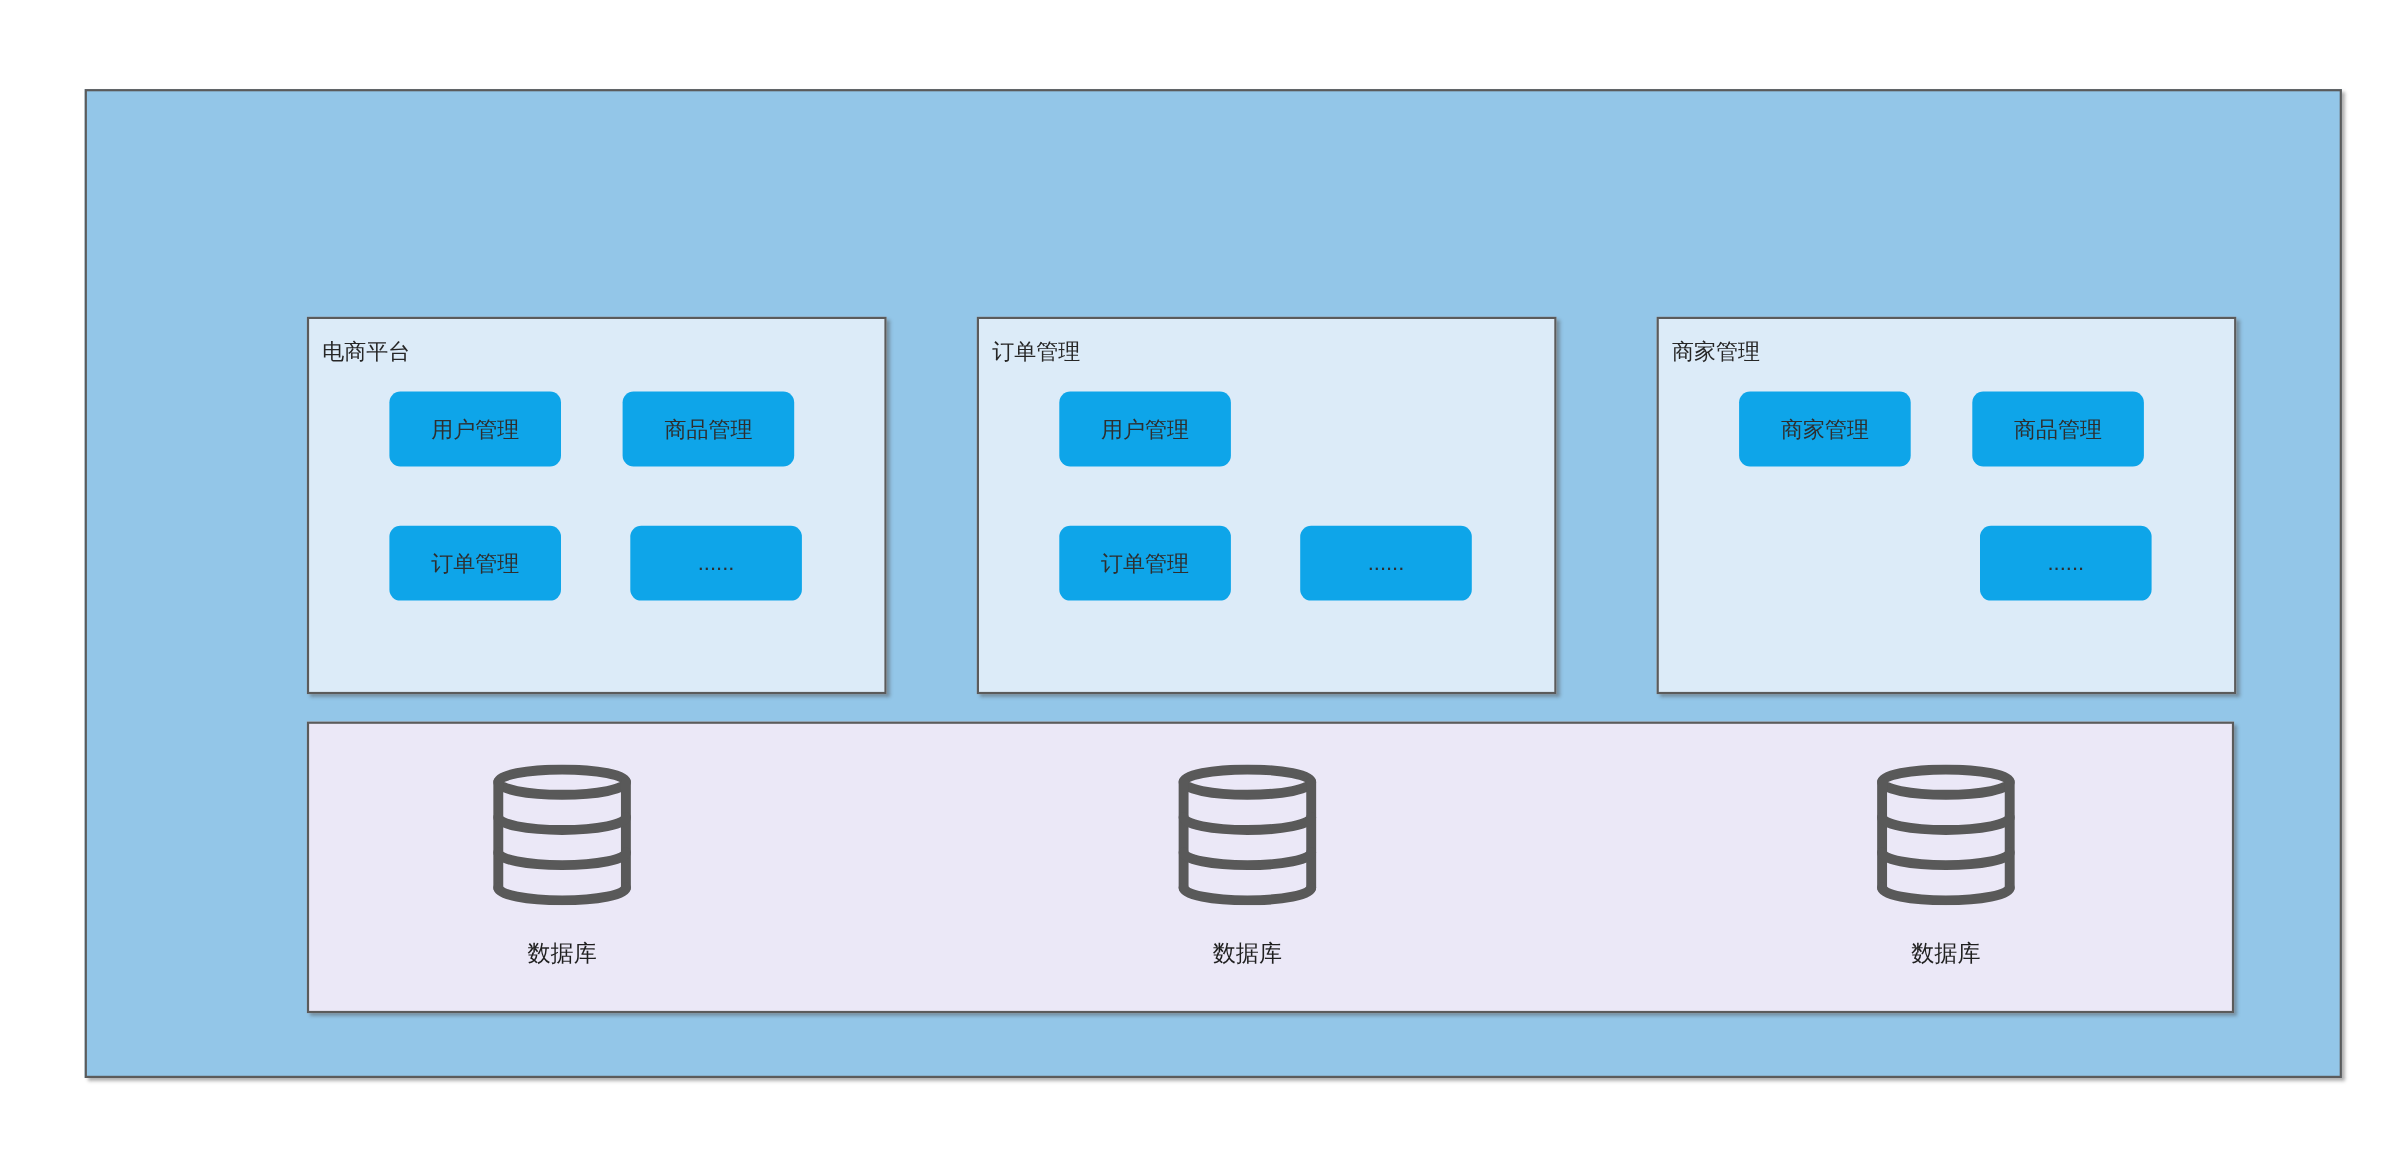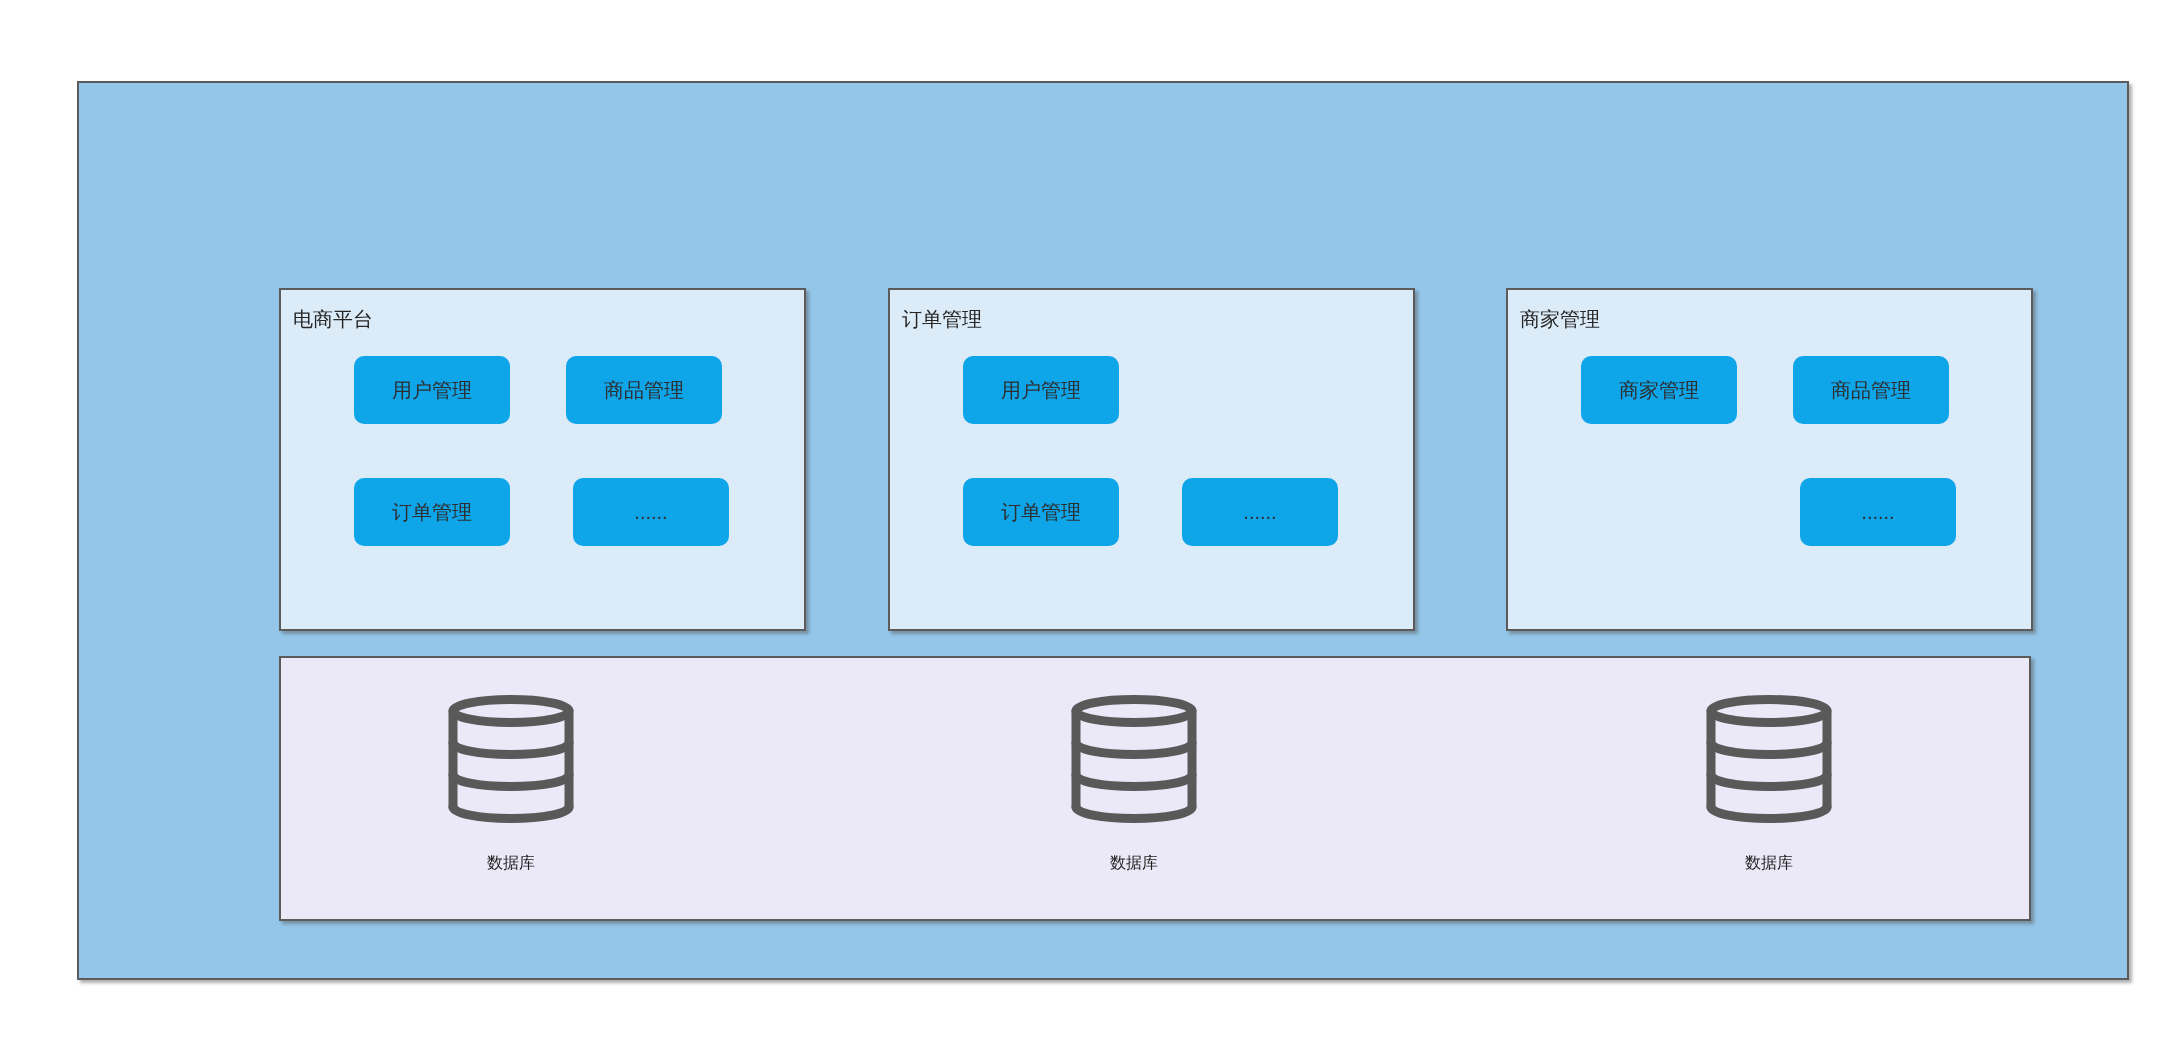--- a/index.html
+++ b/index.html
@@ -95,21 +95,21 @@
     stroke: #595959;
     stroke-width: 9;
     stroke-linecap: round;
   }
   .db-label {
     position: absolute;
     top: 158px;
     left: -33px;
     width: 200px;
     text-align: center;
-    font-size: 16px;
+    font-size: 21px;
     color: #1f1f1f;
   }
 </style>
 </head>
 <body>
 
 <div class="canvas">
   <div class="boundary">
 
     <div class="panel p1">

